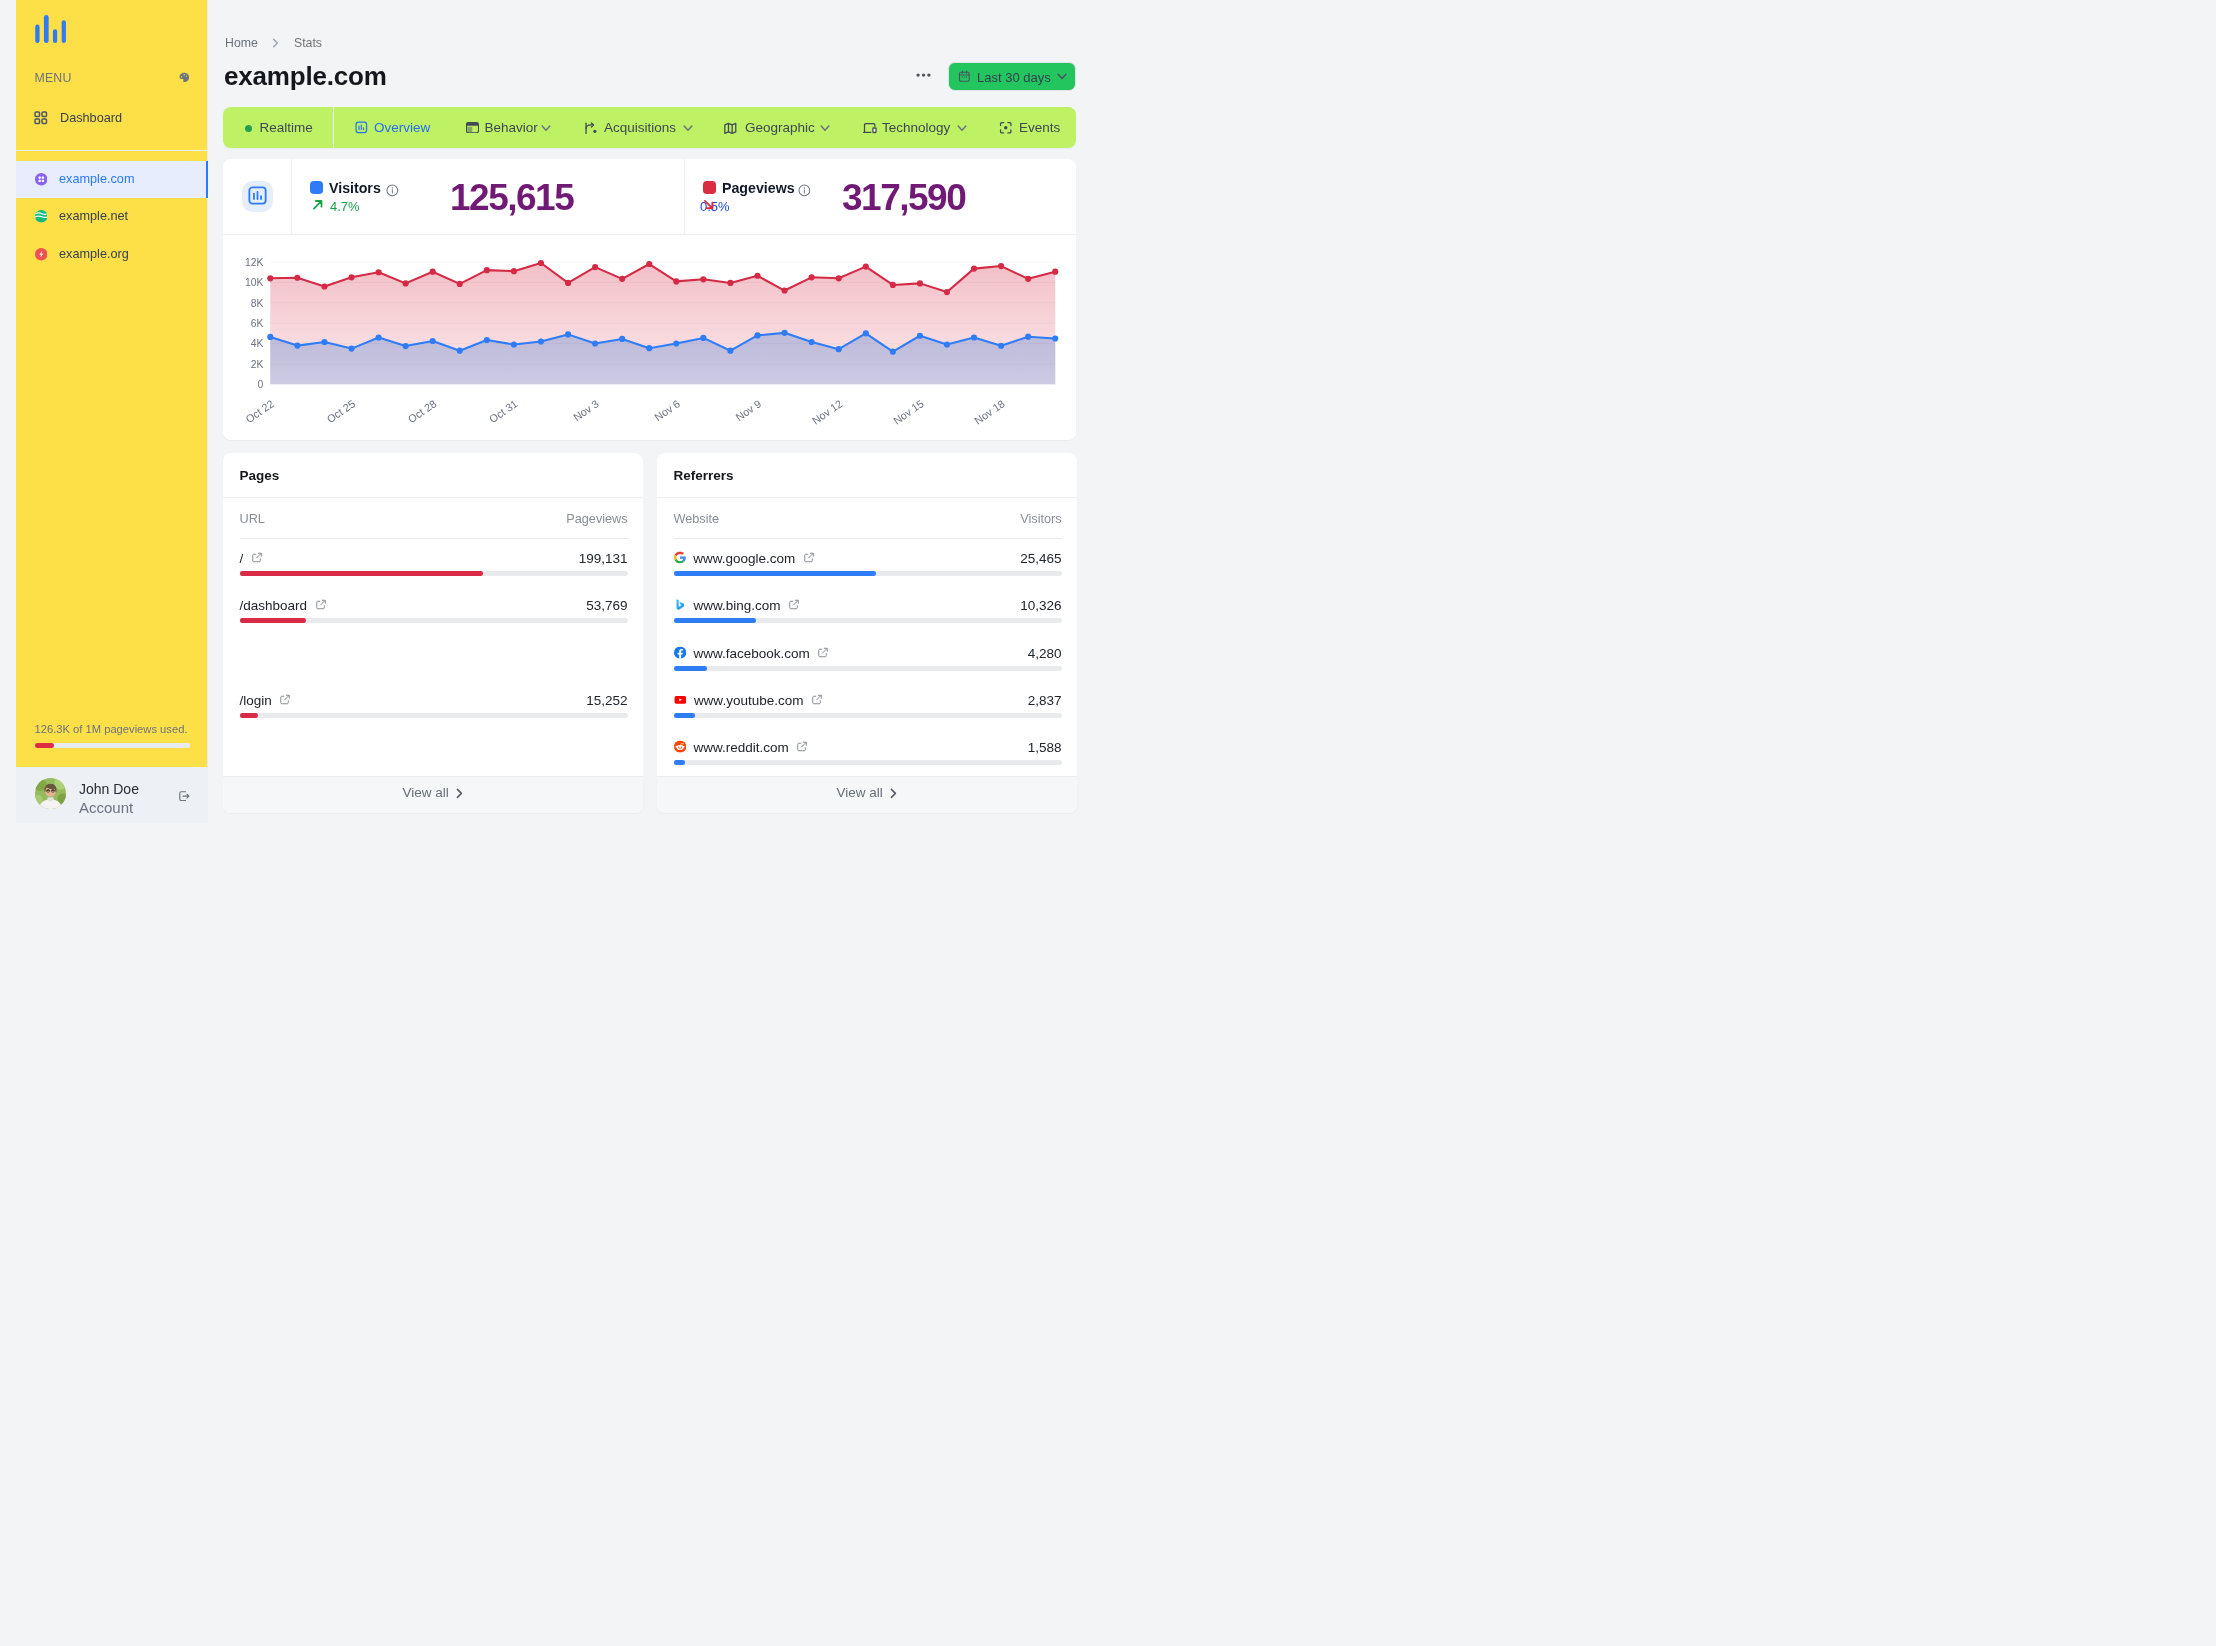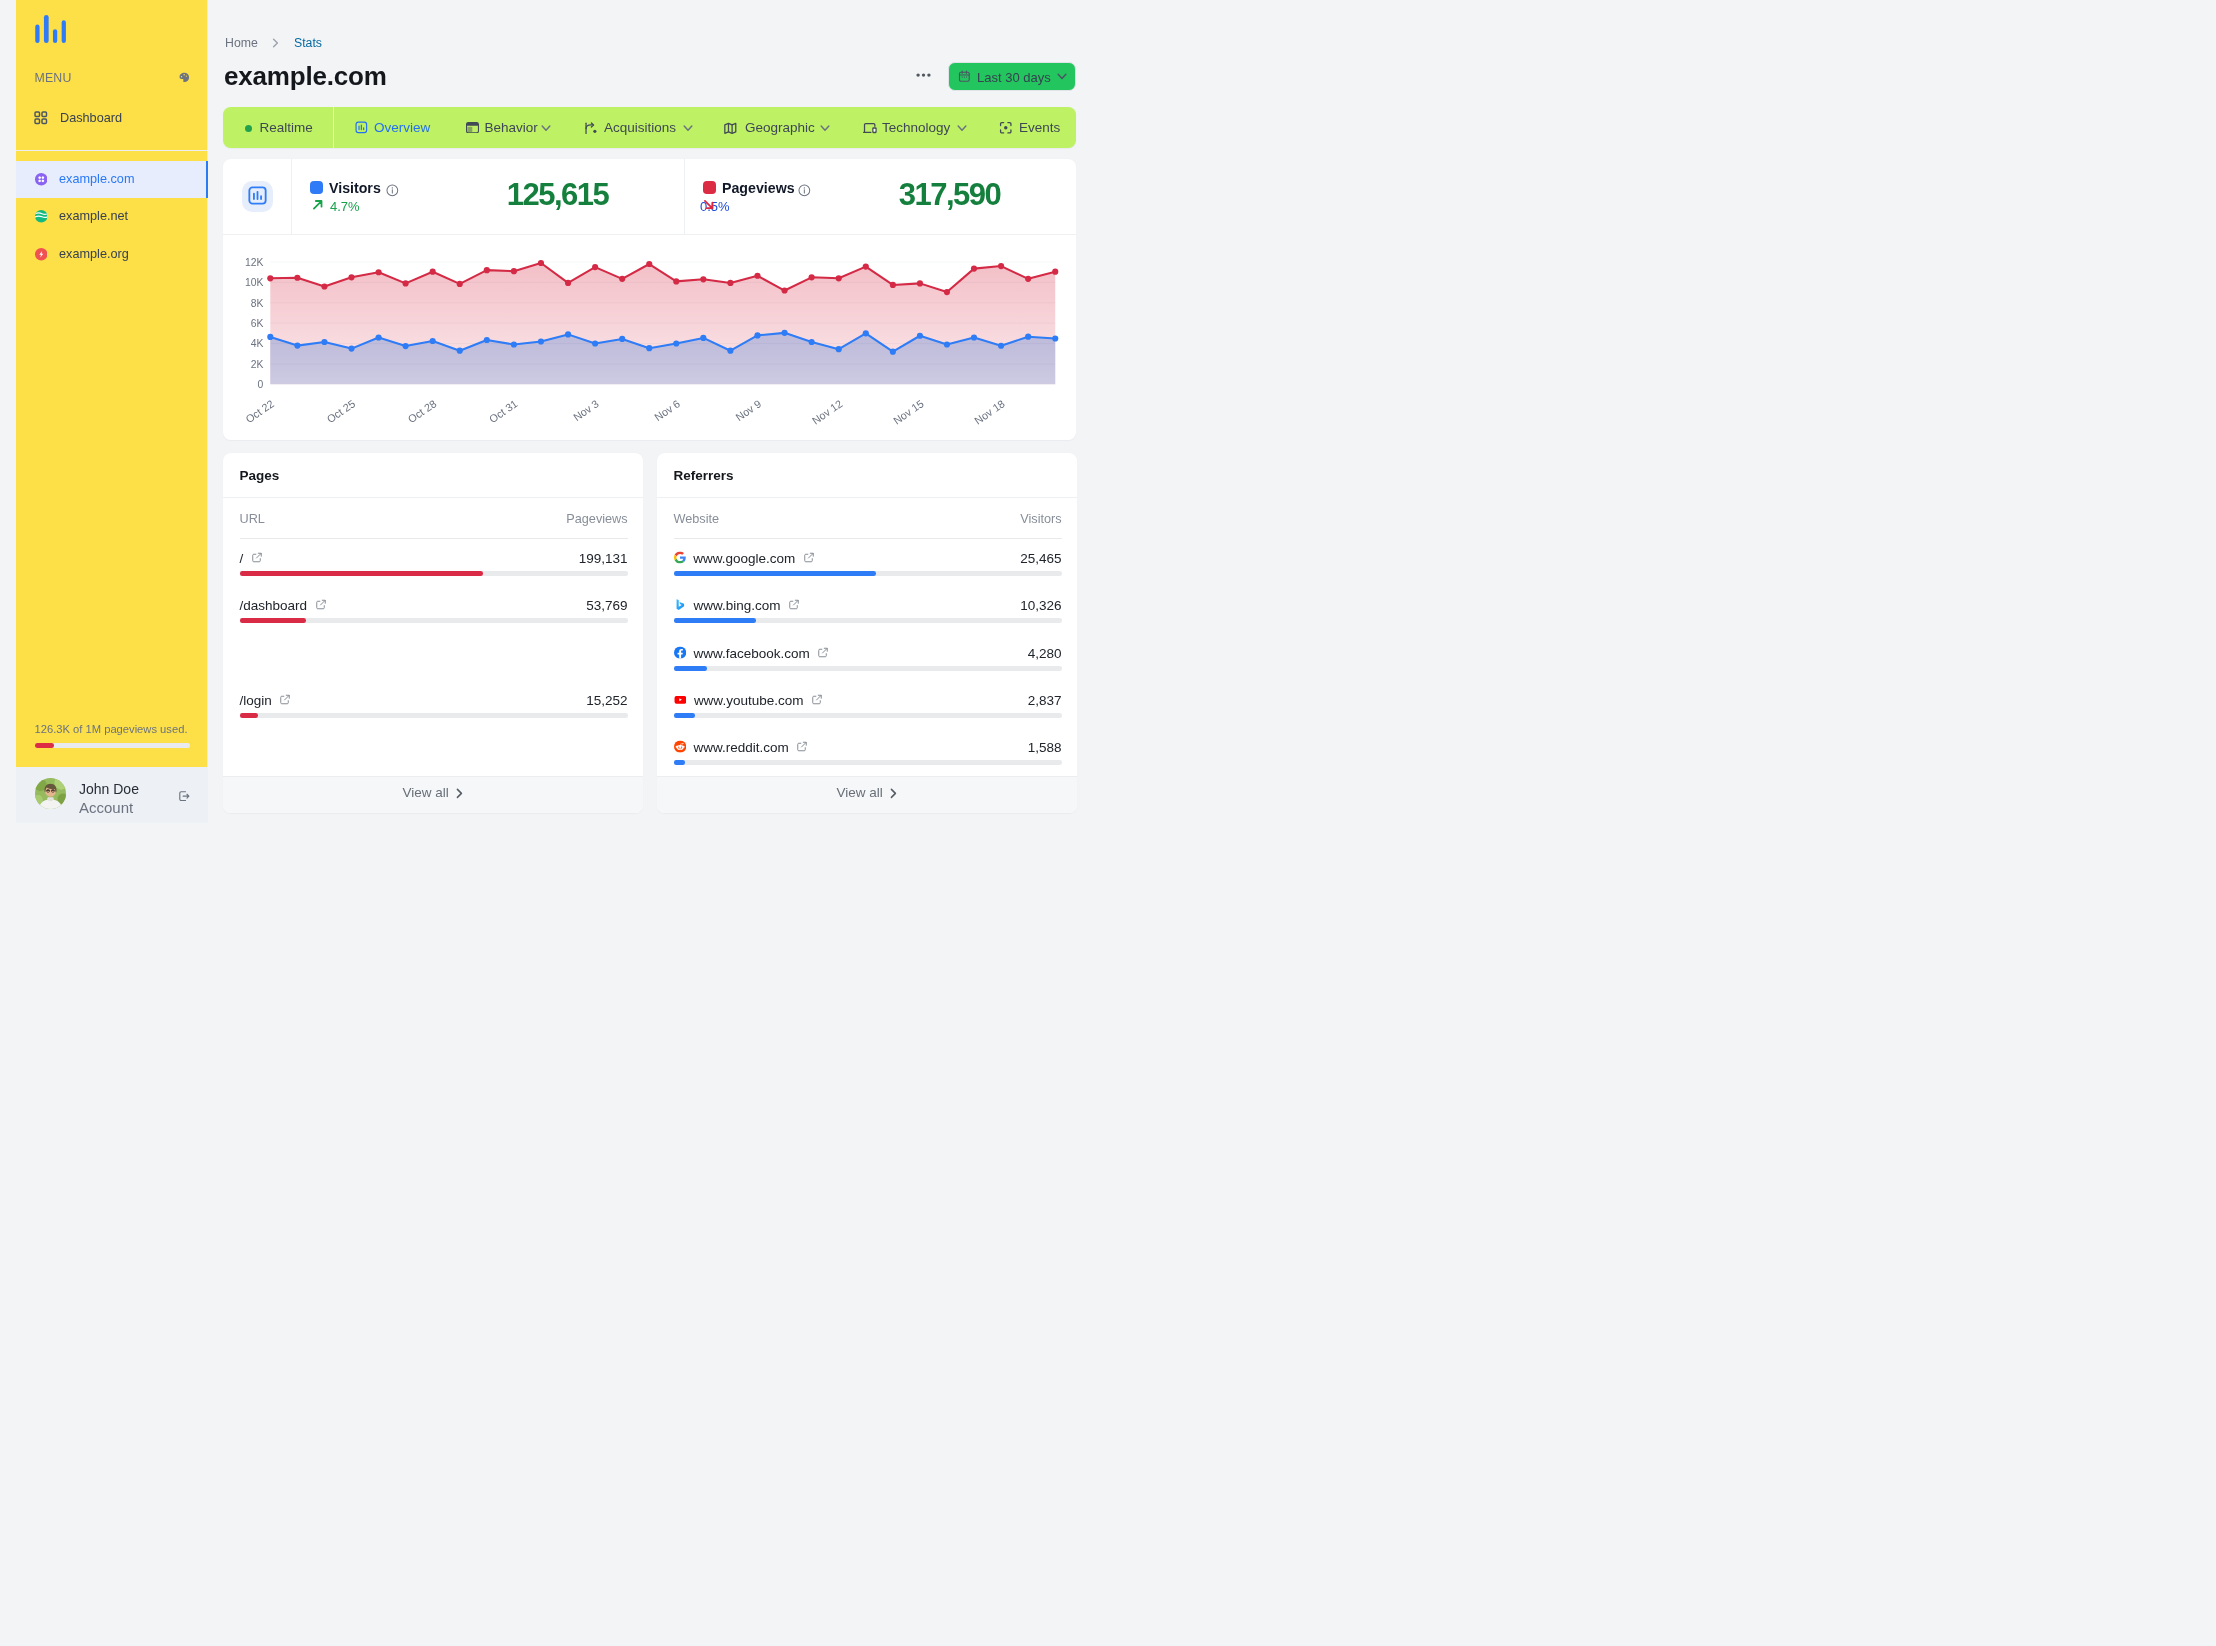--- a/index.html
+++ b/index.html
@@ -18,21 +18,21 @@
 #dashRow .nm{position:absolute;left:44px;top:11.5px;font-size:12.7px;color:#374151}
 #sdiv{position:absolute;left:0;top:150px;width:192px;height:0;border-top:0.8px solid #eceef1}
 #usage{position:absolute;left:18.5px;top:723px;font-size:11.2px;color:#6b7280;white-space:nowrap}
 #ubar{position:absolute;left:18.5px;top:743px;width:155px;height:4.6px;border-radius:2.3px;background:#e8eaed}
 #ubar i{display:block;width:19.6px;height:4.6px;border-radius:2.3px;background:#dc2d44}
 #ublock{position:absolute;left:0;top:767px;width:192px;height:57px;background:#edf0f4}
 #uname{position:absolute;left:63px;top:781px;font-size:14px;color:#272e38}
 #uacct{position:absolute;left:63px;top:799px;font-size:15px;color:#6b7280}
 
 #crumb{position:absolute;left:225px;top:36px;font-size:12.3px;color:#6b7280}
-#crumb b{color:#0369a1;font-weight:400}
+#crumb b{color:#737373;font-weight:400}
 #crumb .sep{display:inline-block;margin:0 14.6px;position:relative;top:0.8px}
 h1{position:absolute;left:224px;top:61px;font-size:26px;font-weight:700;color:#14171c;letter-spacing:-0.2px}
 #rangeBtn{position:absolute;left:948px;top:62px;width:128px;height:29px;border:0.9px solid #e0e3e7;border-radius:7px;background:#22c55e}
 #rangeBtn .t{position:absolute;left:28px;top:7px;font-size:13px;color:#374151}
 
 #tabs{position:absolute;left:223px;top:107px;width:853px;height:41px;background:#bef264;border-radius:7.7px;box-shadow:0 0.8px 1.5px rgba(16,24,40,.04)}
 #tabs .vdiv{position:absolute;left:110px;top:0;height:41px;border-left:0.8px solid #eceef1}
 .tab{position:absolute;top:0;height:41px;font-size:13.5px;color:#3f4754;white-space:nowrap}
 .tab .lb{position:absolute;top:13px}
 .tab svg{position:absolute}
@@ -40,21 +40,21 @@
 
 .card{position:absolute;background:#fff;border-radius:7.7px;box-shadow:0 0.8px 1.5px rgba(16,24,40,.04)}
 #statcard{left:223px;top:159px;width:853px;height:281px}
 #statcard .hdiv{position:absolute;left:0;top:75px;width:853px;border-top:0.8px solid #eef0f2}
 #statcard .v1{position:absolute;left:68px;top:0;height:75px;border-left:0.8px solid #eef0f2}
 #statcard .v2{position:absolute;left:461px;top:0;height:75px;border-left:0.8px solid #eef0f2}
 #tile{position:absolute;left:19px;top:21.5px;width:31px;height:31px;border-radius:10px;background:#e7eefb}
 .legsq{position:absolute;width:13px;height:13px;border-radius:3.8px}
 .statName{position:absolute;font-size:14.2px;font-weight:700;color:#111827}
 .statPct{position:absolute;font-size:13px}
-.bignum{position:absolute;top:18px;font-size:31px;font-weight:700;color:#15803d;letter-spacing:-1.5px;text-align:center;width:215px}
+.bignum{position:absolute;top:18px;font-size:37px;font-weight:700;color:#701a75;letter-spacing:-1.5px;text-align:left;width:215px}
 .axl{font-size:13.5px;fill:#6b7280}
 .xbl{font-size:14px}
 
 #pages{left:223px;top:453px;width:420px;height:360px}
 #refs{left:657px;top:453px;width:420px;height:360px}
 .cTitle{position:absolute;left:16.5px;top:14.6px;font-size:13.5px;font-weight:700;color:#14171c}
 .tdiv{position:absolute;left:0;top:44px;width:100%;border-top:0.8px solid #eef0f2}
 .colhead{position:absolute;top:59px;left:16.5px;right:15.4px;font-size:12.7px;color:#878e99}
 .colhead span{float:right}
 .chdiv{position:absolute;left:16.5px;right:15.4px;top:85px;border-top:0.8px solid #e7e9ec}

